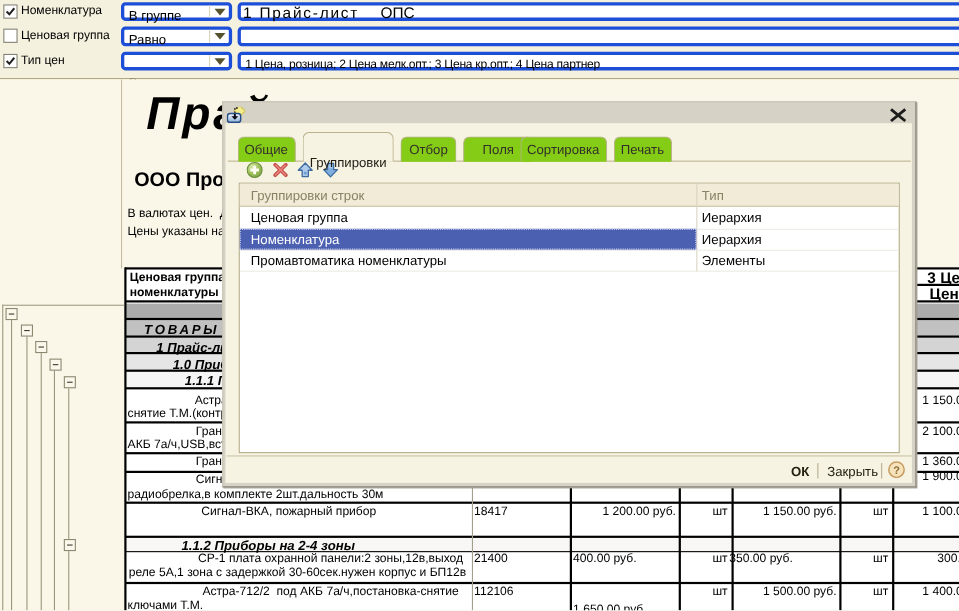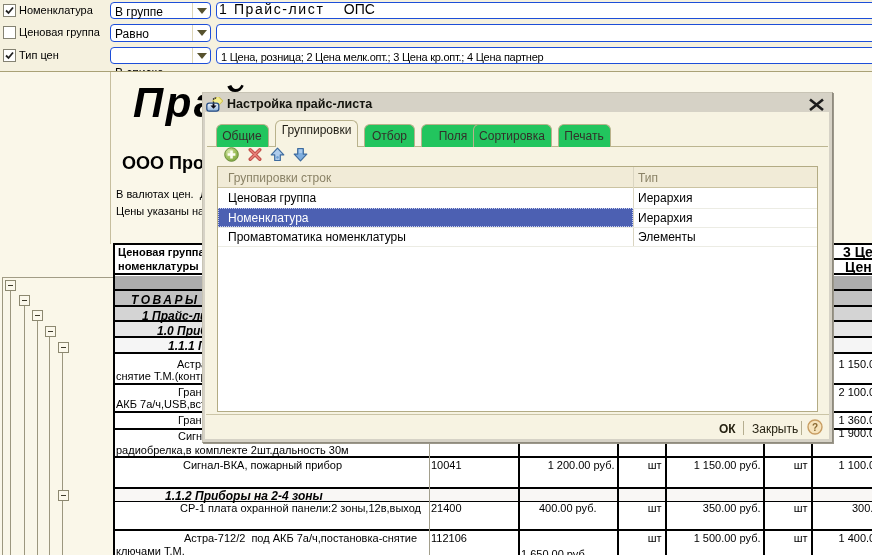--- a/index.html
+++ b/index.html
@@ -1,33 +1,33 @@
 <!DOCTYPE html>
 <html><head>
 <meta charset="utf-8">
 <style>
 *{margin:0;padding:0;box-sizing:border-box}
 html,body{width:872px;height:555px;overflow:hidden}
 body{font-family:"Liberation Sans",sans-serif;background:#F5F1DF;position:relative;color:#000}
 .a{position:absolute}
-.fld{position:absolute;background:#fff;border:1px solid #1d4ed8;border-radius:4px}
+.fld{position:absolute;background:#fff;border:3px solid #1d4ed8;border-radius:4px}
 .lbl{position:absolute;font-size:11px;color:#000}
 .cb{position:absolute;width:13px;height:13px;background:#fff;border:1px solid #848272}
 .dbtn{position:absolute;right:0;top:0;bottom:0;width:18px;border-left:1px solid #DDD6B8;display:flex;align-items:center;justify-content:center}
 .tri{width:0;height:0;border-left:5.5px solid transparent;border-right:5.5px solid transparent;border-top:6px solid #57522E}
 .hb{position:absolute;background:#000}
 .vb{position:absolute;background:#000}
 .rowbg{position:absolute;left:114px;width:790px}
 .rt{position:absolute;font-size:11px;white-space:pre}
 .grp{position:absolute;font-size:12px;font-weight:bold;font-style:italic;white-space:pre}
 .treeline{position:absolute;width:1px;background:#9C977F}
 .tbox{position:absolute;width:11px;height:11px;background:#FBF8EB;border:1px solid #8C8870}
 .tbox i{position:absolute;left:2px;right:2px;top:4px;height:1px;background:#3E3B2B}
-.tab{top:11.5px;height:23px;background:#22c55e;border:1px solid #B9B28C;border-bottom:none;border-radius:6px 6px 0 0;font-size:12px;color:#33302A;text-align:center;padding-top:4px;z-index:1}
-.tabact{top:8px;height:27px;background:#F7F3E2;border:1px solid #B9B28C;border-bottom:none;border-radius:6px 6px 0 0;font-size:12px;color:#1F1D15;text-align:center;padding-top:2px;z-index:2}
+.tab{top:11.5px;height:23px;background:#84cc16;border:1px solid #B9B28C;border-bottom:none;border-radius:6px 6px 0 0;font-size:12px;color:#33302A;text-align:center;padding-top:4px;z-index:1}
+.tabact{top:8px;height:27px;background:#F7F3E2;border:1px solid #B9B28C;border-bottom:none;border-radius:6px 6px 0 0;font-size:12px;color:#1F1D15;text-align:center;padding-top:20px;z-index:2}
 </style>
 </head>
 <body>
 
 <div class="cb" style="left:3px;top:4px">
  <svg width="11" height="11" style="position:absolute;left:0;top:0">
       <polyline points="2,5.5 4.5,8 9,2.5" fill="none" stroke="#222" stroke-width="1.8"></polyline>
     </svg>
 </div>
 <div class="lbl" style="left:19px;top:4px">Номенклатура</div>
@@ -123,37 +123,38 @@
 
  <div class="rt" style="left:177px;top:285.5px">Астра-711(снятие с производства)постановка-</div>
  <div class="rt" style="left:116px;top:298px">снятие Т.М.(контроль 2 шлейфов)</div>
  <div class="rt" style="left:178px;top:313.5px">Гранит-4 охранная панель на 4 зоны,12в,под</div>
  <div class="rt" style="left:116px;top:326px">АКБ 7а/ч,USB,встроенная клавиатура</div>
  <div class="rt" style="left:178px;top:342px">Гранит-5А охранная панель на 5 зон,12в</div>
  <div class="rt" style="left:178px;top:357.5px">Сигнал-ВК охранный прибор,12в,снятие с</div>
  <div class="rt" style="left:116px;top:371.5px">радиобрелка,в комплекте 2шт.дальность 30м</div>
  <div class="rt" style="left:183px;top:387px">Сигнал-ВКА, пожарный прибор</div>
  <div class="rt" style="left:180px;top:430px">СР-1 плата охранной панели:2 зоны,12в,выход</div>
+ <div class="rt" style="left:117px;top:442.5px">реле 5А,1 зона с задержкой 30-60сек.нужен корпус и БП12в</div>
  <div class="rt" style="left:184px;top:460px">Астра-712/2  под АКБ 7а/ч,постановка-снятие</div>
  <div class="rt" style="left:116px;top:472.5px">ключами Т.М.</div>
 
- <div class="rt" style="left:431px;top:387px">10041</div>
+ <div class="rt" style="left:431px;top:387px">18417</div>
  <div class="rt" style="left:431px;top:430px">21400</div>
  <div class="rt" style="left:431px;top:460px">112106</div>
 
  <div class="rt" style="left:521px;top:387px;width:93.5px;text-align:right">1 200.00 руб.</div>
- <div class="rt" style="left:521px;top:430px;width:93.5px;text-align:center">400.00 руб.</div>
+ <div class="rt" style="left:521px;top:430px;width:93.5px;text-align:left">400.00 руб.</div>
  <div class="rt" style="left:521px;top:476px;width:93.5px;">1 650.00 руб.</div>
 
  <div class="rt" style="left:619px;top:387px;width:42.5px;text-align:right">шт</div>
  <div class="rt" style="left:619px;top:430px;width:42.5px;text-align:right">шт</div>
  <div class="rt" style="left:619px;top:460px;width:42.5px;text-align:right">шт</div>
 
  <div class="rt" style="left:663px;top:387px;width:97.5px;text-align:right">1 150.00 руб.</div>
- <div class="rt" style="left:663px;top:430px;width:97.5px;text-align:right">350.00 руб.</div>
+ <div class="rt" style="left:663px;top:430px;width:97.5px;">350.00 руб.</div>
  <div class="rt" style="left:663px;top:460px;width:97.5px;text-align:right">1 500.00 руб.</div>
 
  <div class="rt" style="left:763px;top:387px;width:44.5px;text-align:right">шт</div>
  <div class="rt" style="left:763px;top:430px;width:44.5px;text-align:right">шт</div>
  <div class="rt" style="left:763px;top:460px;width:44.5px;text-align:right">шт</div>
 
  <div class="rt" style="left:838.5px;top:285.5px">1 150.00 руб.</div>
  <div class="rt" style="left:838.5px;top:313.5px">2 100.00 руб.</div>
  <div class="rt" style="left:838.5px;top:342px">1 360.00 руб.</div>
  <div class="rt" style="left:838.5px;top:355px">1 900.00 руб.</div>
@@ -198,21 +199,20 @@
         <linearGradient id="ibx" x1="0" y1="0" x2="0" y2="1">
           <stop offset="0" stop-color="#F4F8FC"></stop>
           <stop offset="1" stop-color="#8FB2D8"></stop>
         </linearGradient>
       </defs>
    <rect x="8.2" y="0.4" width="7.2" height="7.2" transform="rotate(45 11.8 4)" fill="#F3EC8E" stroke="#CFC253" stroke-width="1"></rect>
    <path d="M7.5 1.2 L7.5 6 M8.5 1.2 L11 1.2" stroke="#222" stroke-width="1.2" stroke-dasharray="1.6,1.6" fill="none"></path>
    <rect x="0.8" y="6.2" width="12" height="8" rx="2.4" fill="url(#ibx)" stroke="#274E86" stroke-width="1.3"></rect>
    <path d="M6.6 6.6 L8.4 6.6 L8.4 8.6 L10.6 8.6 L7.5 11.8 L4.4 8.6 L6.6 8.6 Z" fill="#0A0A14"></path>
  </svg>
- <div class="a" style="left:24px;top:3.5px;font-size:12.5px;font-weight:bold;color:#15150F">Настройка прайс-листа</div>
  <svg class="a" style="left:605px;top:5px" width="17" height="14">
       <path d="M2 1.5 L15 12 M15 1.5 L2 12" stroke="#1C1C1C" stroke-width="2.6"></path>
     </svg>
 
  <div class="a" id="dbody" style="left:2px;top:19px;width:624px;height:327px;background:#F7F3E2">
 
    <div class="a" style="left:2px;top:34px;width:621px;height:1px;background:#BCB590"></div>
 
    <div class="a tab" style="left:10.5px;width:53px">Общие</div>
    <div class="a tabact" style="left:70px;width:83px">Группировки</div>

